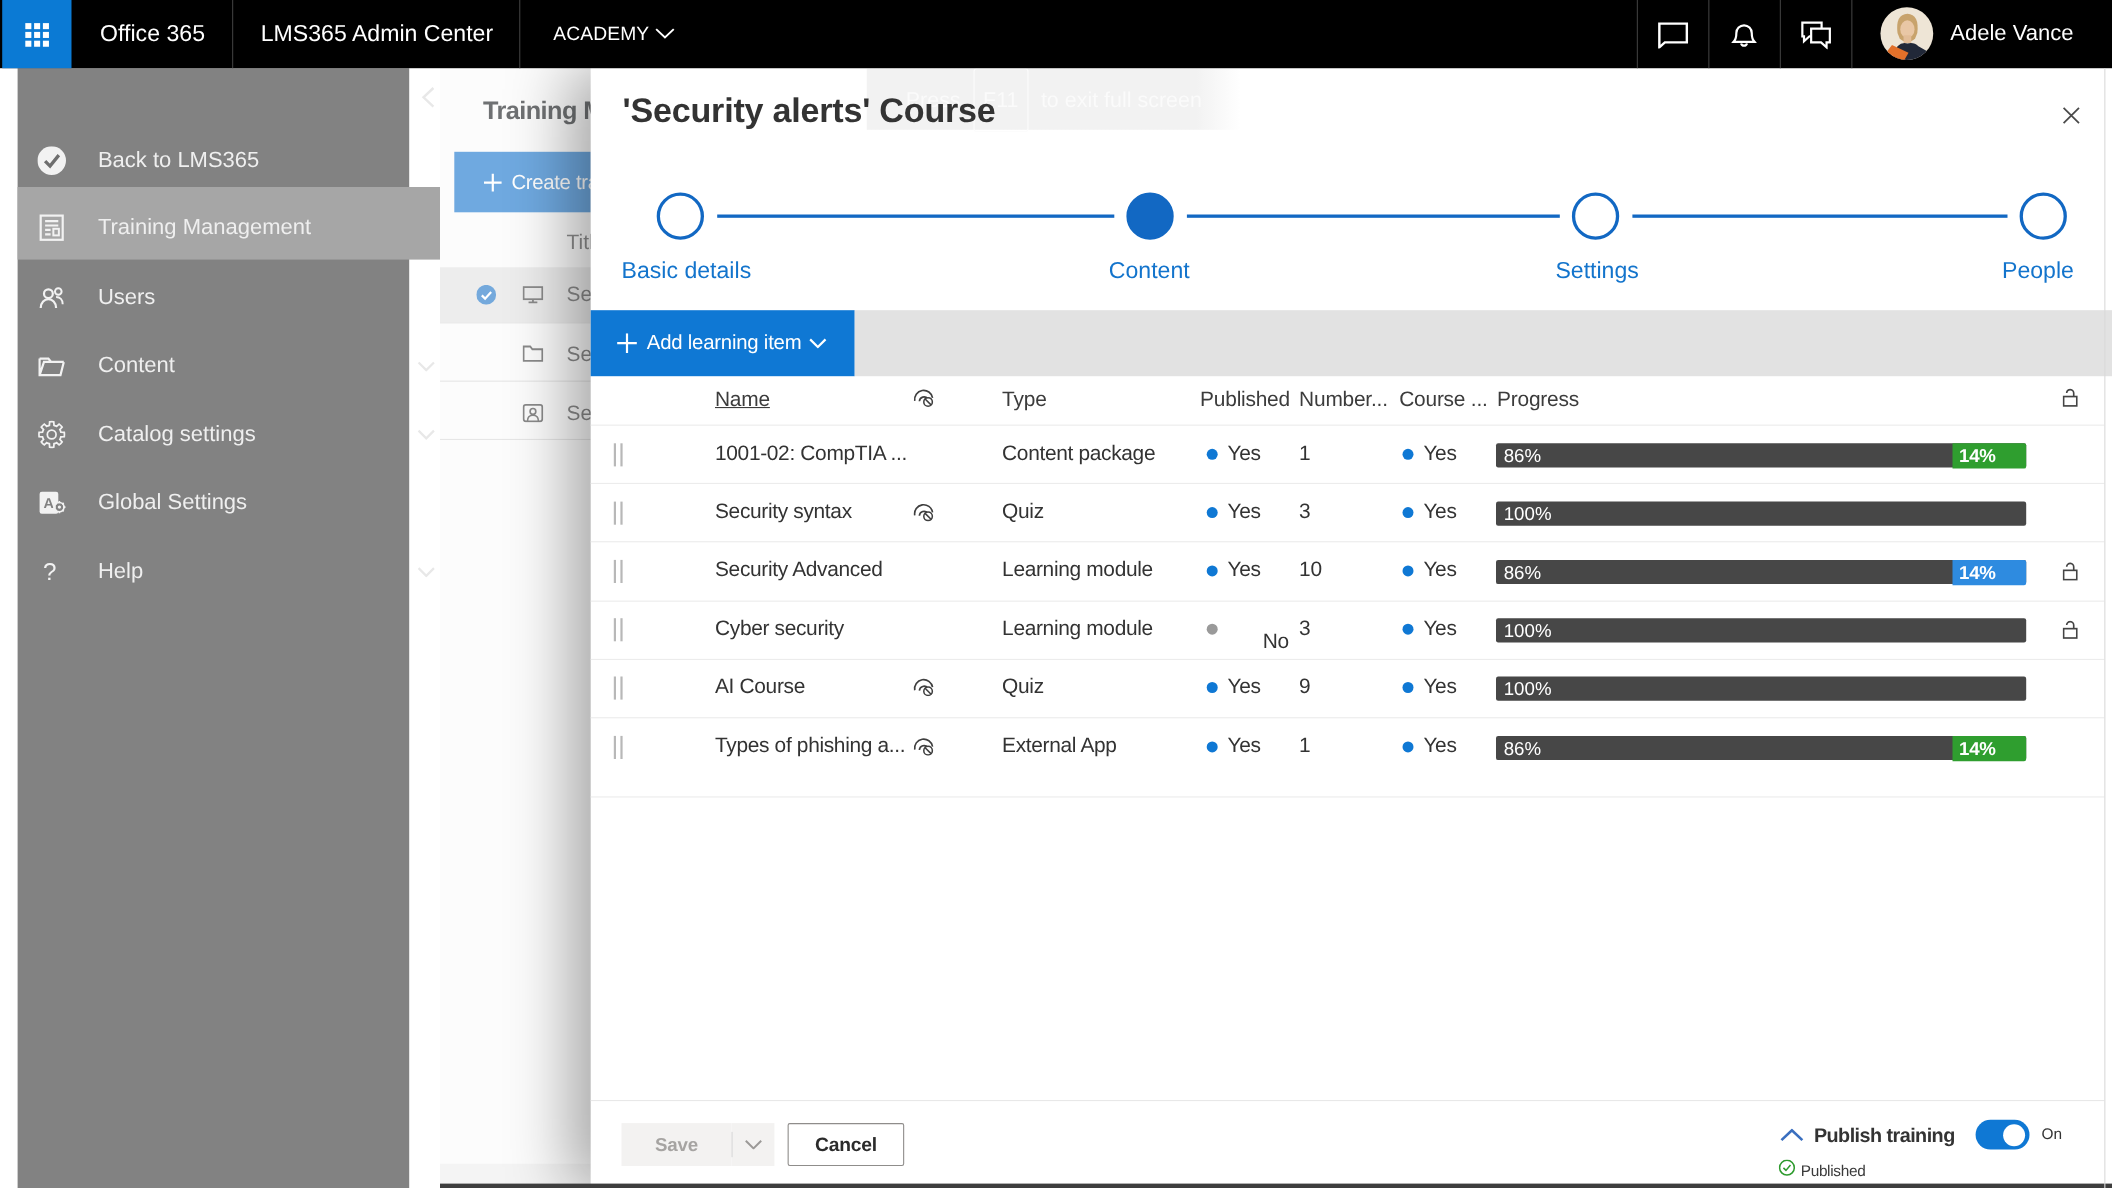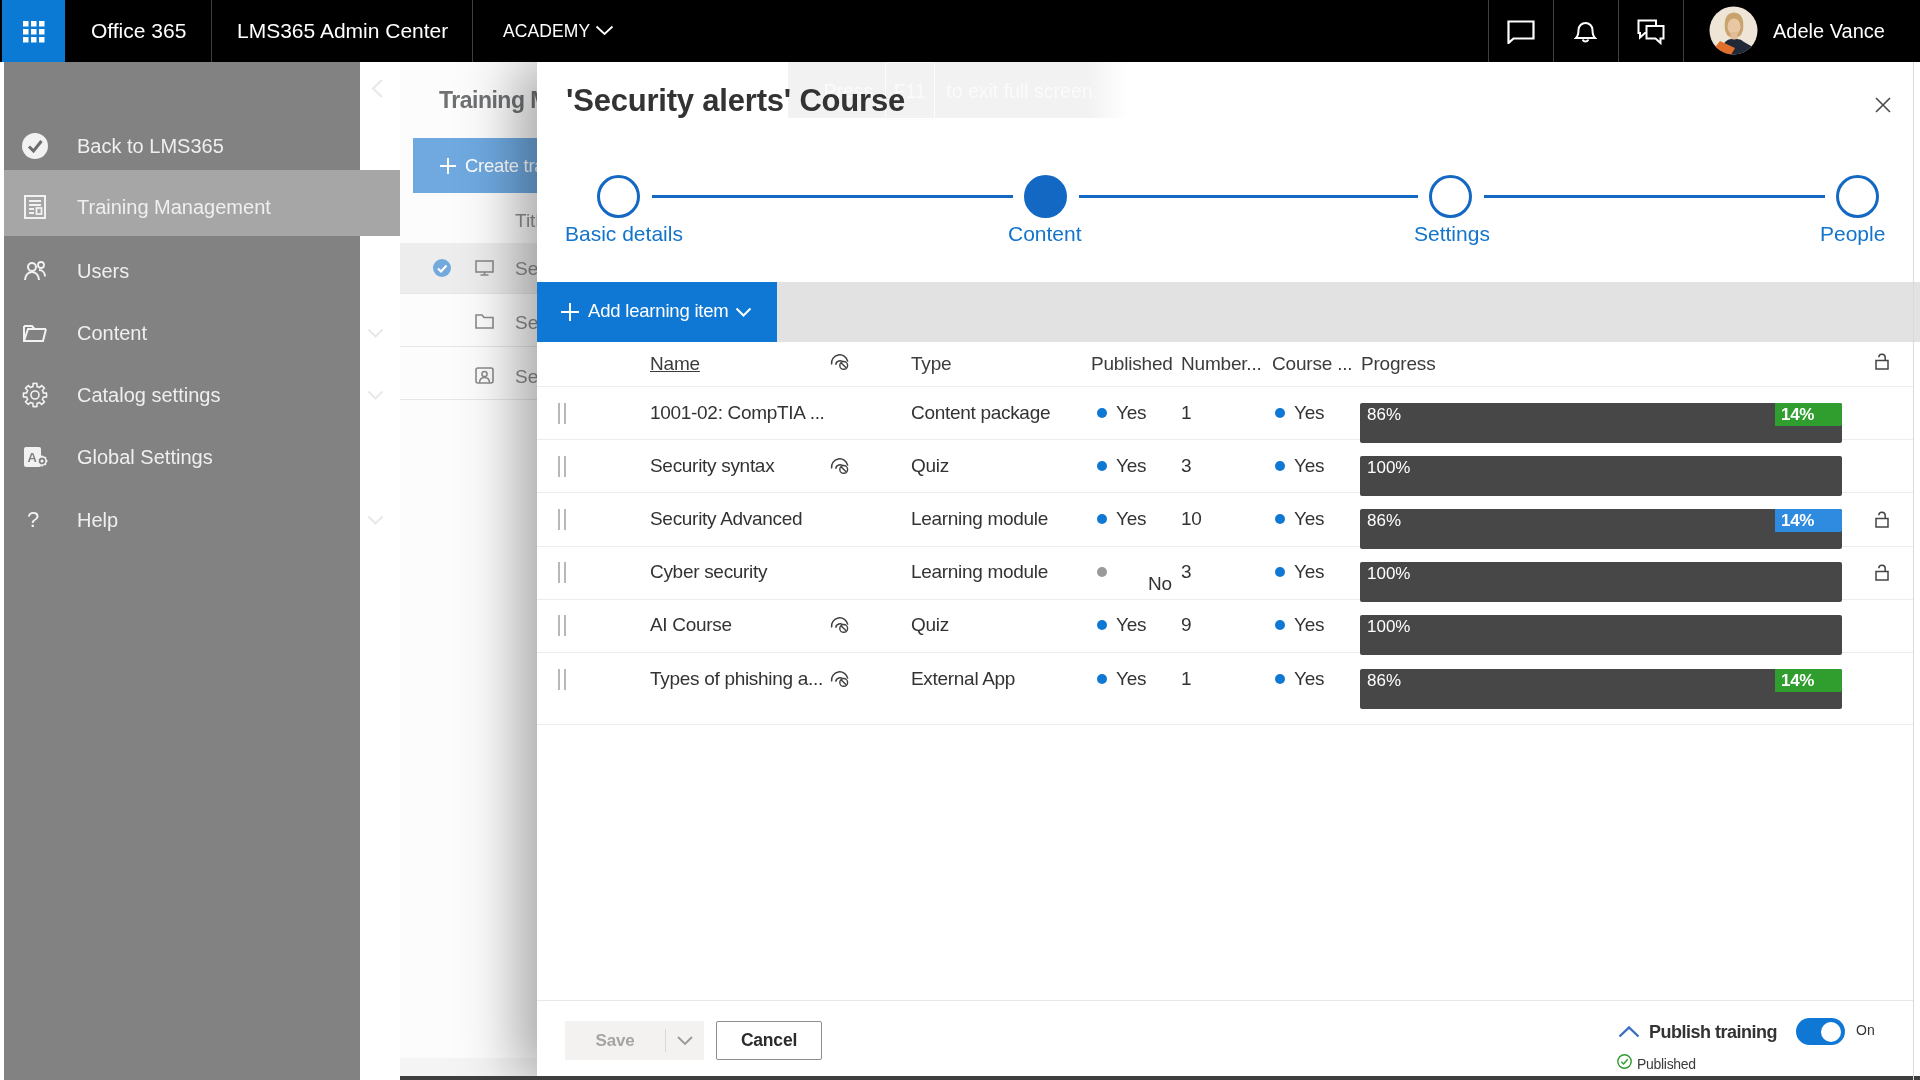--- a/index.html
+++ b/index.html
@@ -7,21 +7,21 @@
   font-family:"Liberation Sans", sans-serif; }
 .abs { position:absolute; }
 
 
 #topbar { position:absolute; left:0; top:0; width:1920px; height:62px; background:#000; z-index:50; }
 #waffle { position:absolute; left:2px; top:0; width:63px; height:62px; background:#0b7ad4; }
 .tb-text { position:absolute; color:#fff; font-size:21px; top:50%; transform:translateY(-50%); white-space:nowrap; }
 .tb-sep { position:absolute; top:0px; width:1px; height:62px; background:#3f3f3f; }
 
 
-#sidebar { position:absolute; left:4px; top:62px; width:356px; height:1018px; background:#828282;text-align:right; }
+#sidebar { position:absolute; left:16px; top:62px; width:356px; height:1018px; background:#828282;text-align:right; }
 .nav-item { position:absolute; left:0; width:400px; height:62px; color:#efefef; font-size:20px; }
 .nav-item .lbl { position:absolute; left:73px; top:50%; transform:translateY(-50%); }
 .nav-item .ic { position:absolute; left:18px; top:50%; transform:translateY(-50%); width:26px; height:26px; }
 .nav-item .chev { position:absolute; right:20px; top:50%; transform:translateY(-50%); }
 #nav-active { position:absolute; left:0; top:108px; width:400px; height:66px; background:#a6a6a6; }
 
 
 #underlay { position:absolute; left:400px; top:62px; width:137px; height:996px; background:#fcfcfc; }
 #underlay2 { position:absolute; left:400px; top:1058px; width:137px; height:18px; background:#f4f4f4; }
 #bottomstrip { position:absolute; left:400px; top:1076px; width:1520px; height:4px; background:#3e3e3e; z-index:40; }
@@ -31,35 +31,35 @@
   box-shadow:-18px 0 55px rgba(0,0,0,0.35); z-index:10; }
 #toast { position:absolute; left:251px; top:0px; width:340px; height:56px; background:linear-gradient(to right,#f2f2f2 88%,rgba(242,242,242,0)); color:rgba(255,255,255,0.65);
   font-size:19.5px; line-height:56px; text-align:center; white-space:nowrap; }
 #toast .key { display:inline-block; border:1px solid #fcfcfc; border-radius:3px; padding:0 8px; margin:0 6px; }
 #mtitle { position:absolute; left:29px; top:21px; font-size:31px; font-weight:700; letter-spacing:-0.2px; color:#333; }
 
 
 .step-line { position:absolute; top:133px; height:3px; background:#1268c3; }
 .step-circ { position:absolute; top:113px; width:43px; height:43px; border-radius:50%; border:3px solid #1268c3; background:#fff; }
 .step-circ.fill { background:#1268c3; }
-.step-lbl { position:absolute; top:160px; font-size:21px; color:#1374cc; }
+.step-lbl { position:absolute; top:173px; font-size:21px; color:#1374cc; }
 
 
 #addbtn { position:absolute; left:0; top:220px; width:240px; height:60px; background:#0f78d4; color:#fff; }
 #grayband { position:absolute; left:240px; top:220px; width:1143px; height:60px; background:#e2e2e2; }
 
 
 .hdr { position:absolute; color:#3c3c3c; font-size:19px; letter-spacing:-0.2px; white-space:nowrap; }
 .cell { position:absolute; color:#333; font-size:19px; letter-spacing:-0.3px; white-space:nowrap; }
 .gridline { position:absolute; left:0; width:1376px; height:1px; background:#ececec; }
 .dot { position:absolute; width:10px; height:10px; border-radius:50%; background:#0f78d4; }
 .dot.gray { background:#9a9a9a; }
 .drag { position:absolute; width:8px; height:21px;
   border-left:2px solid #b8b8b8; border-right:2px solid #b8b8b8; }
-.pbar { position:absolute; left:823px; width:482px; height:40px; background:#474747; border-radius:2px; color:#fff; font-size:17px; }
+.pbar { position:absolute; left:823px; width:482px; height:22px; background:#474747; border-radius:2px; color:#fff; font-size:17px; }
 .pbar .plabel { position:absolute; left:7px; top:2px; }
 .pseg { position:absolute; right:0; top:0; width:67px; height:23px; border-radius:0 2px 2px 0; }
 .pseg span { position:absolute; left:6px; top:2px; font-weight:700; letter-spacing:-0.3px;text-align:center; }
 
 
 #footline { position:absolute; left:0; top:938px; width:1376px; height:1px; background:#e8e8e8; }
 #savebtn { position:absolute; left:28px; top:959px; width:100px; height:39px; background:#f3f2f1; color:#a6a4a2;
   font-size:17px; font-weight:700; letter-spacing:-0.2px; text-align:center; line-height:39px; }
 #savedrop { position:absolute; left:128px; top:959px; width:39px; height:39px; background:#f3f2f1; }
 #cancelbtn { position:absolute; left:179px; top:959px; width:106px; height:39px; background:#fff; border:1px solid #8f8d8b;

